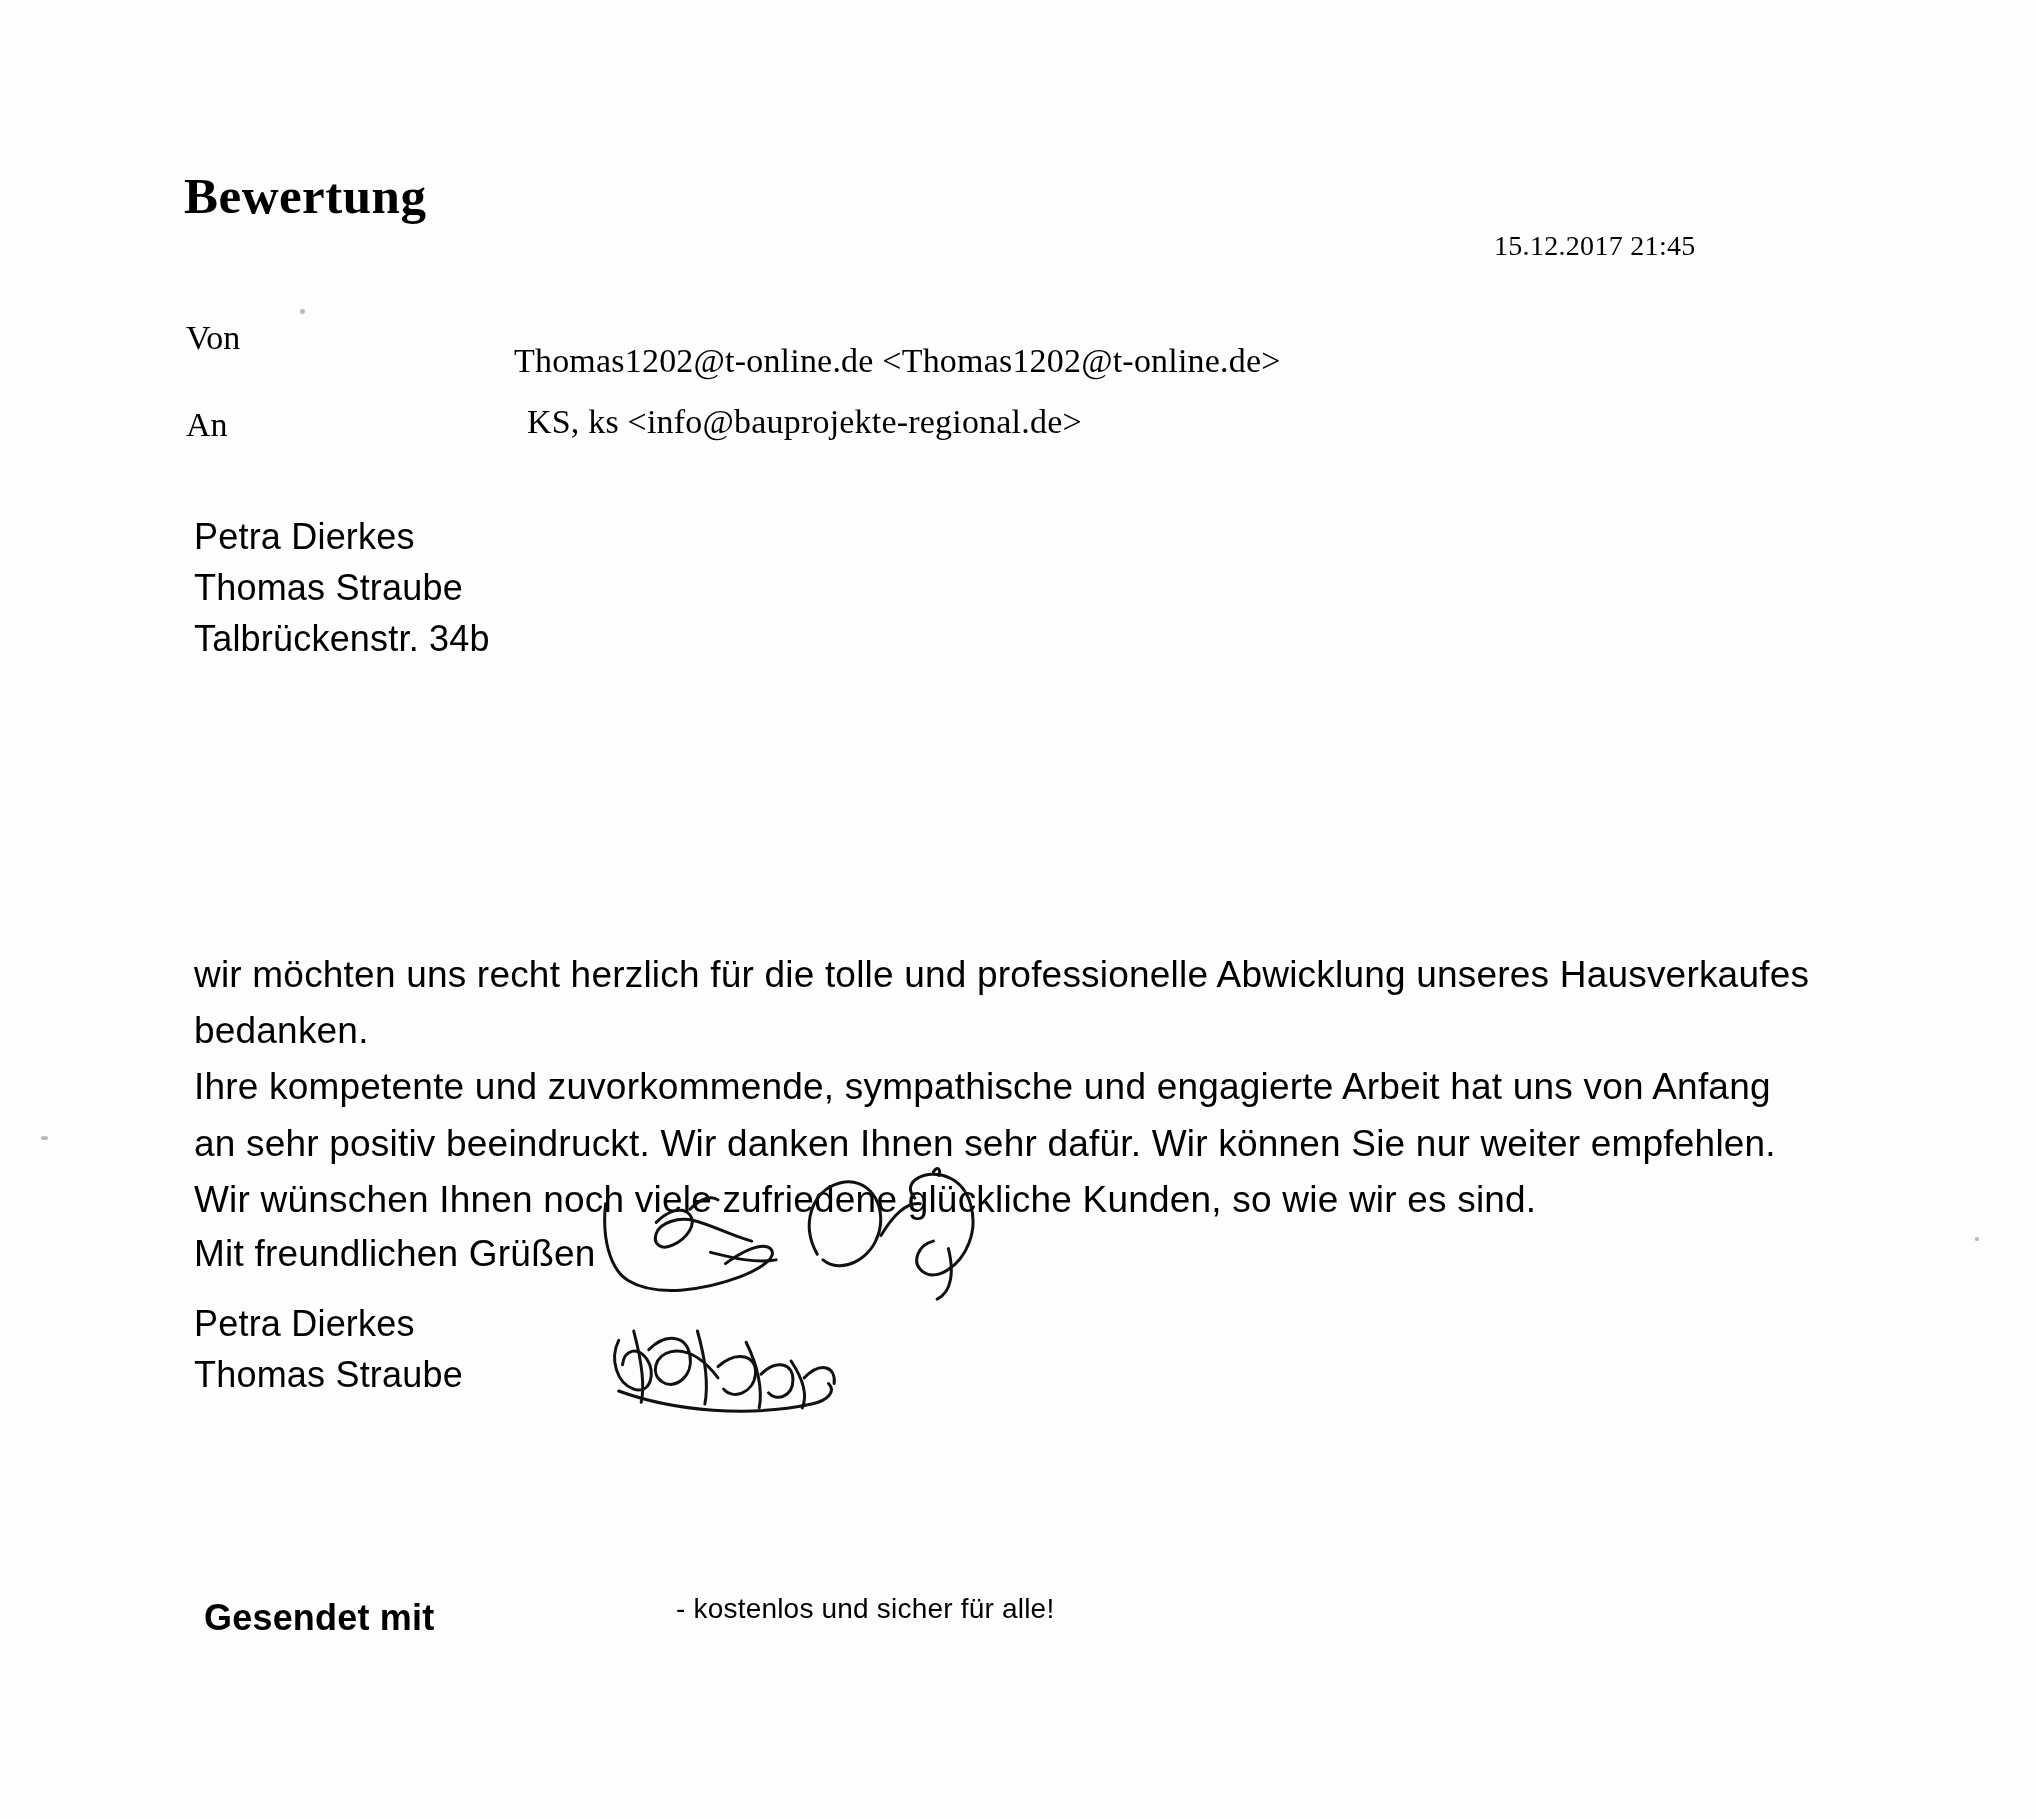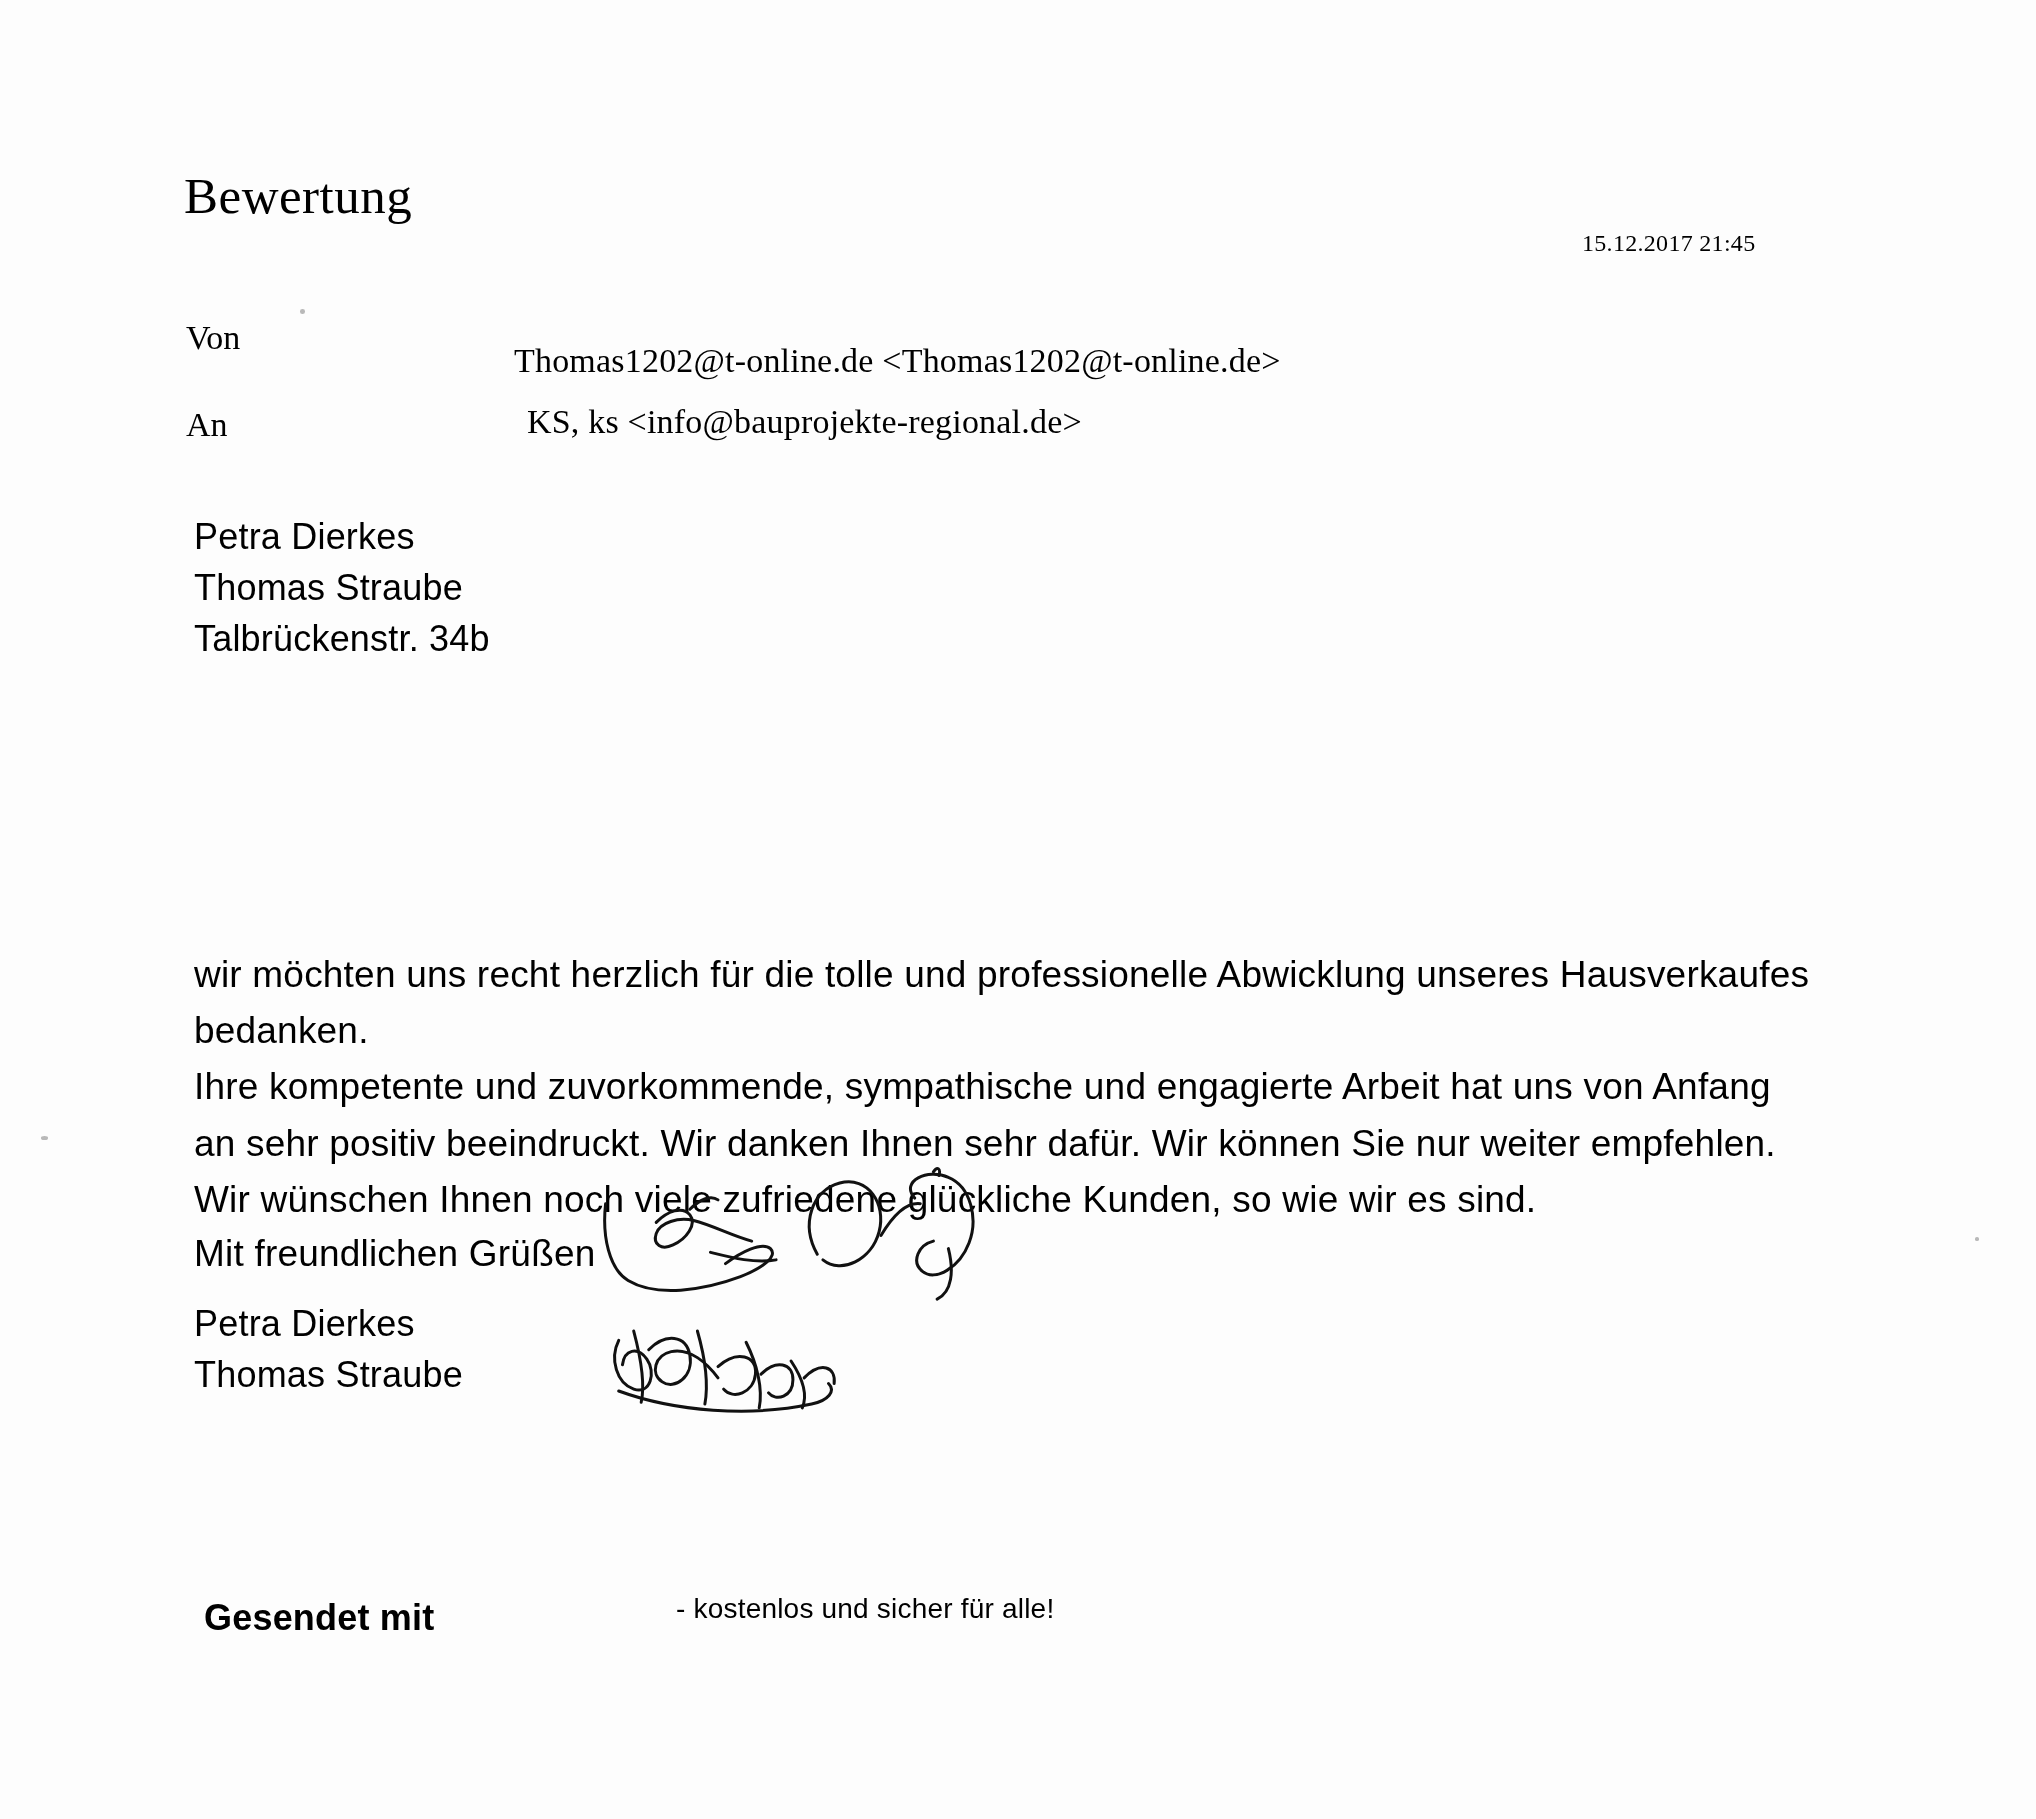--- a/index.html
+++ b/index.html
@@ -22,29 +22,29 @@
     background: #fdfdfd;
   }
 
   
   .hdr-title {
     position: absolute;
     left: 184px;
     top: 167px;
     font-family: "Liberation Serif", serif;
     font-size: 51px;
-    font-weight: 400;
+    font-weight: 700;
     letter-spacing: 0.5px;
   }
   .hdr-date {
     position: absolute;
-    left: 1582px;
+    left: 1494px;
     top: 230px;
     font-family: "Liberation Serif", serif;
-    font-size: 24px;
+    font-size: 28px;
     letter-spacing: 0.3px;
   }
   .hdr-label {
     position: absolute;
     font-family: "Liberation Serif", serif;
     font-size: 34px;
   }
   .hdr-value {
     position: absolute;
     font-family: "Liberation Serif", serif;

